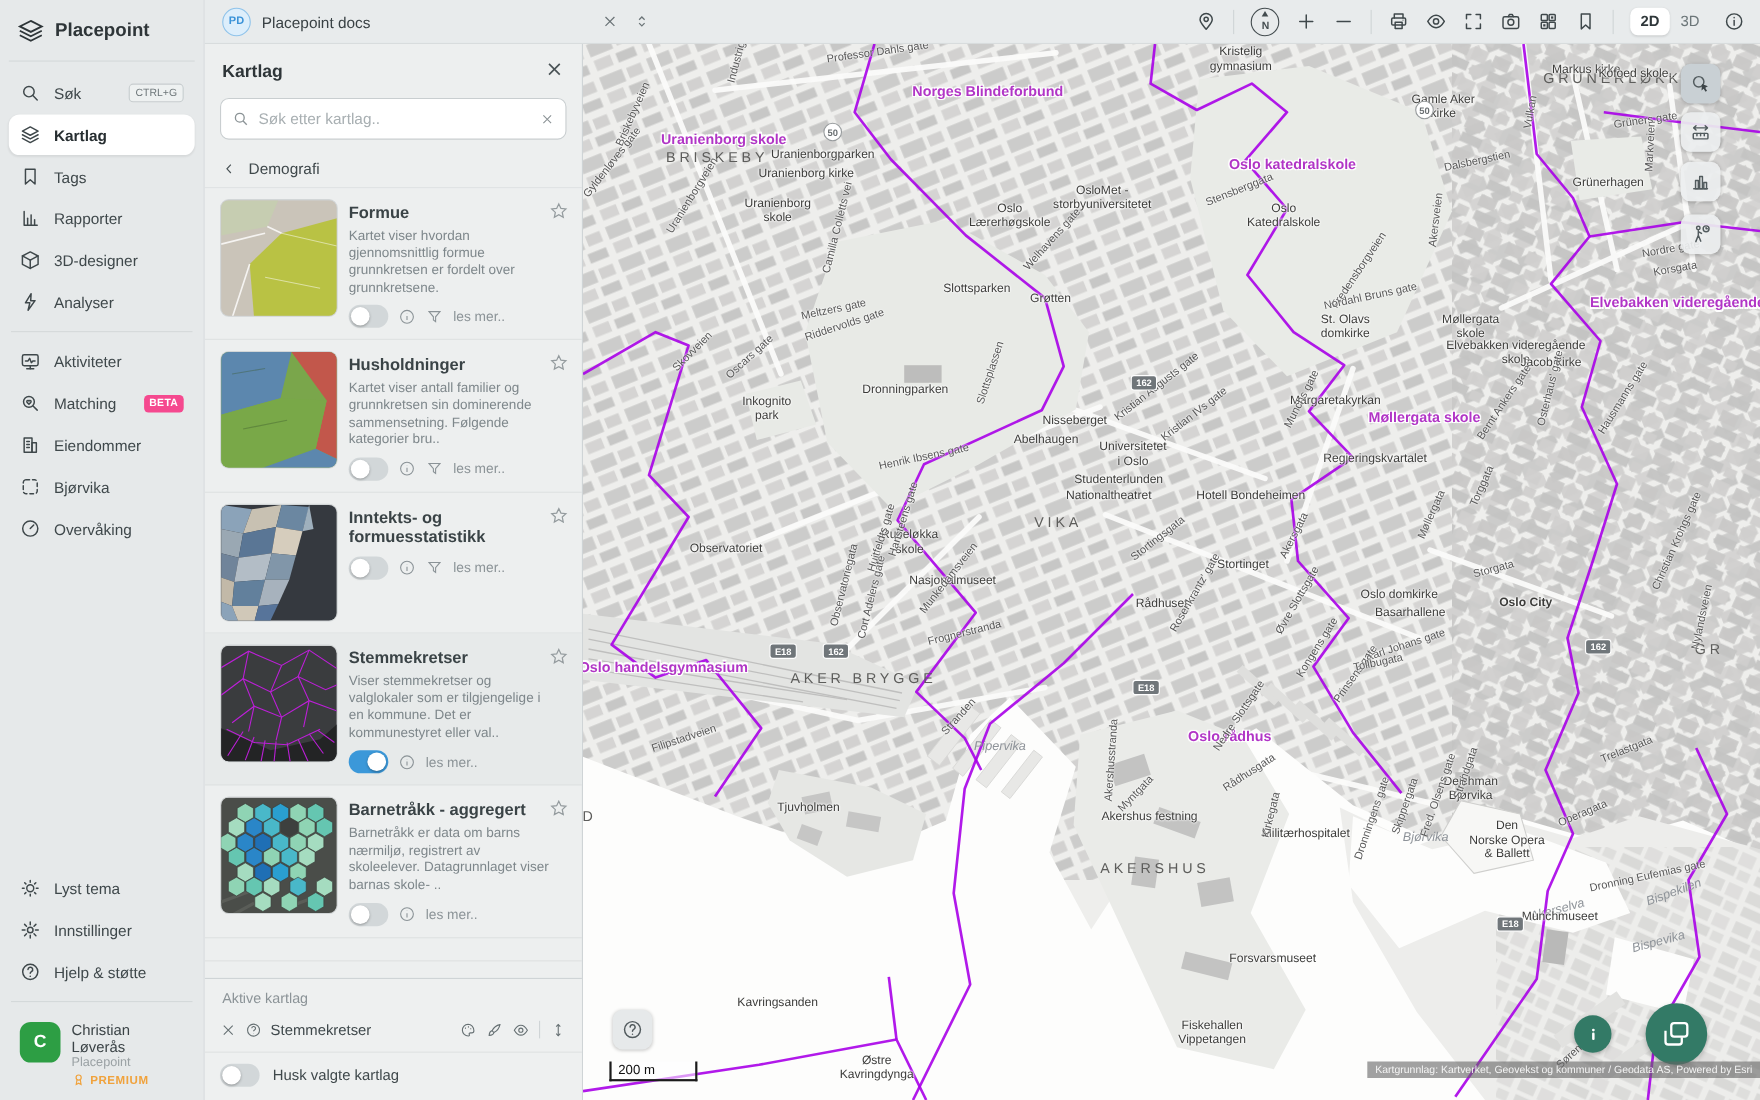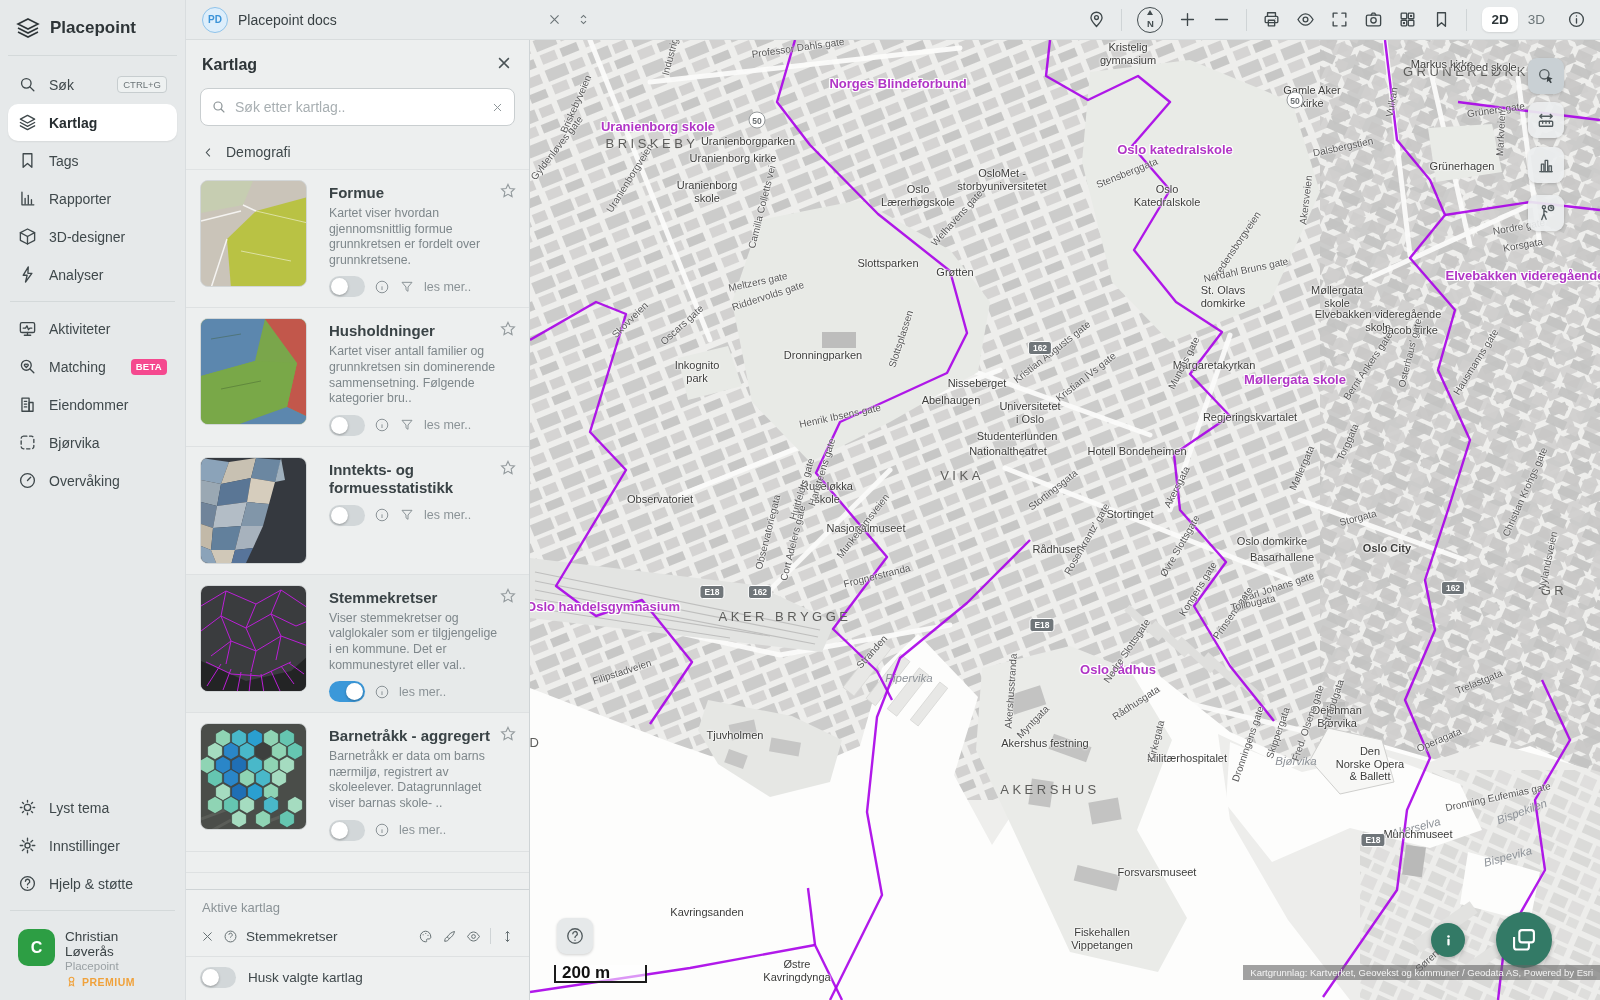--- a/index.html
+++ b/index.html
@@ -45,21 +45,21 @@
   .panel-head{display:flex;align-items:center;justify-content:space-between;padding:14px 16px 8px}
   .panel-title{font-size:16px;font-weight:700;color:#2e3538}
   .panel-close svg{width:18px;height:18px;stroke:#4a5356;stroke-width:2;fill:none;cursor:pointer}
   .searchbox{margin:4px 14px 8px;height:38px;background:#fff;border:1px solid #c9ced0;border-radius:8px;display:flex;align-items:center;padding:0 10px;gap:8px}
   .searchbox svg{width:16px;height:16px;stroke:#8b9396;fill:none;stroke-width:1.8;flex:none}
   .searchbox input{border:none;outline:none;flex:1;font-size:14px;font-family:inherit;color:#3d4548;background:transparent}
   .searchbox input::placeholder{color:#a8afb2}
   .breadcrumb{display:flex;align-items:center;gap:11px;padding:10px 16px 9px;font-size:14px;color:#3f484b;cursor:pointer}
   .breadcrumb svg{width:13px;height:13px;stroke:#4a5356;stroke-width:2;fill:none}
   .layer-list{flex:1;overflow:hidden;border-top:1px solid #e0e3e4}
-  .card{display:flex;gap:22px;padding:10px 14px;border-bottom:1px solid #dee1e2;position:relative;overflow:hidden}
+  .card{display:flex;gap:10px;padding:10px 14px;border-bottom:1px solid #dee1e2;position:relative;overflow:hidden}
   .card.selected{background:#e7eaea}
   .thumb{width:107px;height:107px;border-radius:8px;flex:none;overflow:hidden;border:1px solid #d2d6d7;background:#ccc}
   .thumb svg{display:block;width:107px;height:107px}
   .card-body{flex:1;min-width:0;padding-right:16px}
   .card-title{font-size:15px;font-weight:700;color:#3a4346;margin:4px 0 4px;line-height:1.2}
   .card-desc{font-size:12.3px;color:#7e878b;line-height:15.6px}
   .card-controls{display:flex;align-items:center;gap:9px;margin-top:8px}
   .card-controls svg{width:16px;height:16px;stroke:#8b9397;fill:none;stroke-width:1.5}
   .lesmer{font-size:12.5px;color:#8b9397;cursor:pointer}
   .star{position:absolute;right:12px;top:12px;cursor:pointer}
@@ -86,21 +86,21 @@
   .ml-a{font-size:13px;color:#5d5d5b;letter-spacing:3.5px;white-space:nowrap}
   .ml-p{font-size:11px;color:#3c3c3a;text-shadow:0 0 2px #fff,0 0 2px #fff,0 0 3px #fff}
   .ml-w{font-size:11.5px;font-style:italic;color:#8e9399;white-space:nowrap}
   .ml-s{font-size:10px;color:#565656;text-shadow:0 0 2px #fff,0 0 2px #fff;white-space:nowrap}
   .shield{position:absolute;transform:translate(-50%,-50%);z-index:2;font-size:8.5px;font-weight:700;pointer-events:none}
   .sh-road{background:#70767a;color:#fff;border:1px solid #fff;border-radius:3px;padding:1px 4px}
   .sh-circle{background:#fff;color:#6a6f72;border:1.5px solid #979b9d;border-radius:50%;width:17px;height:17px;display:flex;align-items:center;justify-content:center}
   .map-btn{position:absolute;width:36px;height:36px;border-radius:9px;background:rgba(235,238,239,.92);box-shadow:0 1px 3px rgba(0,0,0,.18);display:flex;align-items:center;justify-content:center;z-index:4;cursor:pointer}
   .map-btn svg{width:20px;height:20px;stroke:#525b5e;fill:none;stroke-width:1.6;stroke-linecap:round;stroke-linejoin:round}
   .map-btn.active{background:#c9d0d4}
-  .scalebar{position:absolute;left:24px;top:925px;width:93px;height:18px;border:2px solid #1b1b1b;border-top:none;background:rgba(255,255,255,.55);font-size:17px;font-weight:700;color:#111;padding-left:6px;z-index:4;line-height:15px}
+  .scalebar{position:absolute;left:24px;top:925px;width:80px;height:18px;border:2px solid #1b1b1b;border-top:none;background:rgba(255,255,255,.55);font-size:12px;font-weight:400;color:#111;padding-left:6px;z-index:4;line-height:15px}
   .round-btn{position:absolute;border-radius:50%;background:#337a66;display:flex;align-items:center;justify-content:center;z-index:5;box-shadow:0 2px 5px rgba(0,0,0,.25);cursor:pointer}
   .attribution{position:absolute;right:0;bottom:20px;background:rgba(100,100,100,.6);color:#f4f4f4;font-size:9.5px;padding:2px 7px;z-index:6;white-space:nowrap}
 </style>
 </head>
 <body>
 
 <svg width="0" height="0" style="position:absolute" aria-hidden="true">
 <defs>
 <symbol id="ic-logo" viewBox="0 0 24 24">
         <polygon points="12,3 22,8 12,13 2,8"></polygon>

